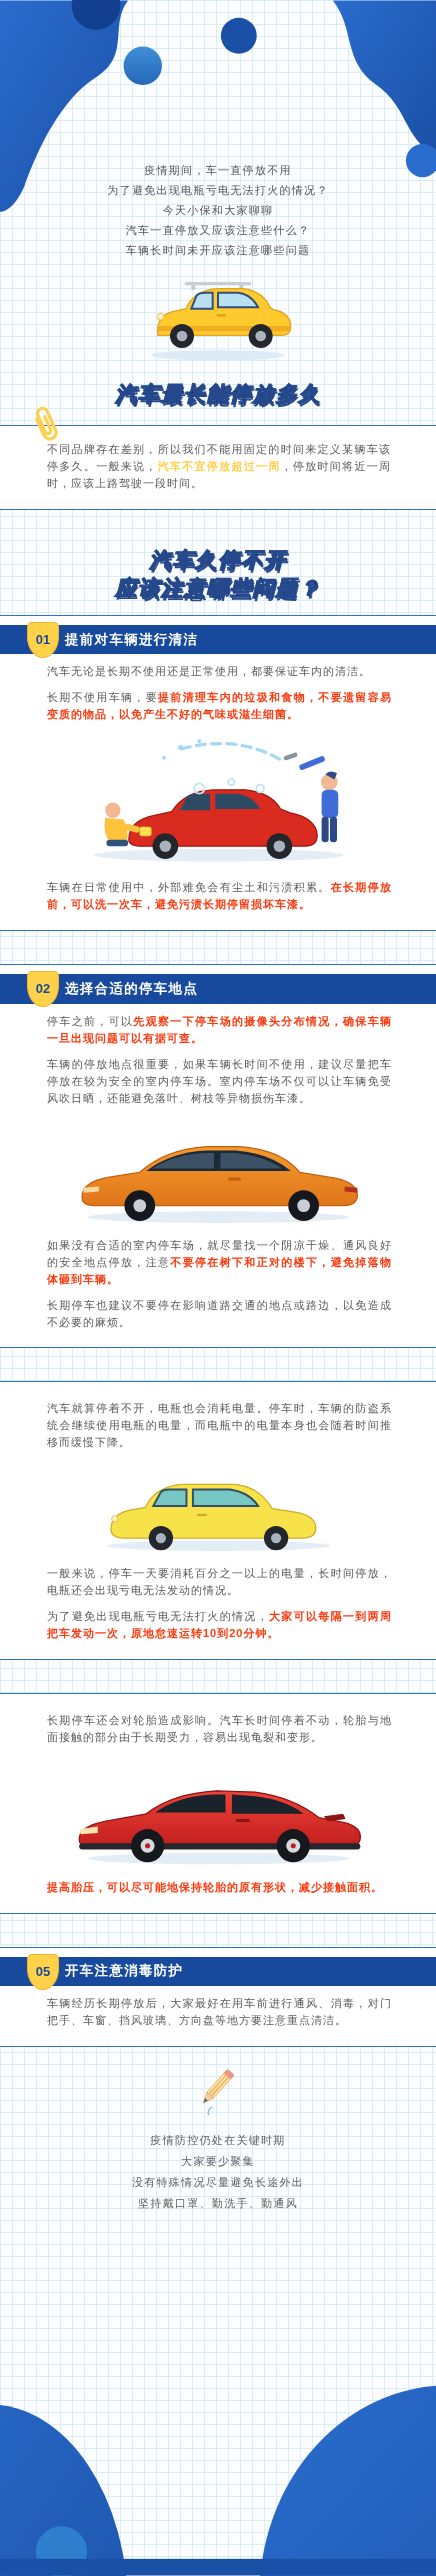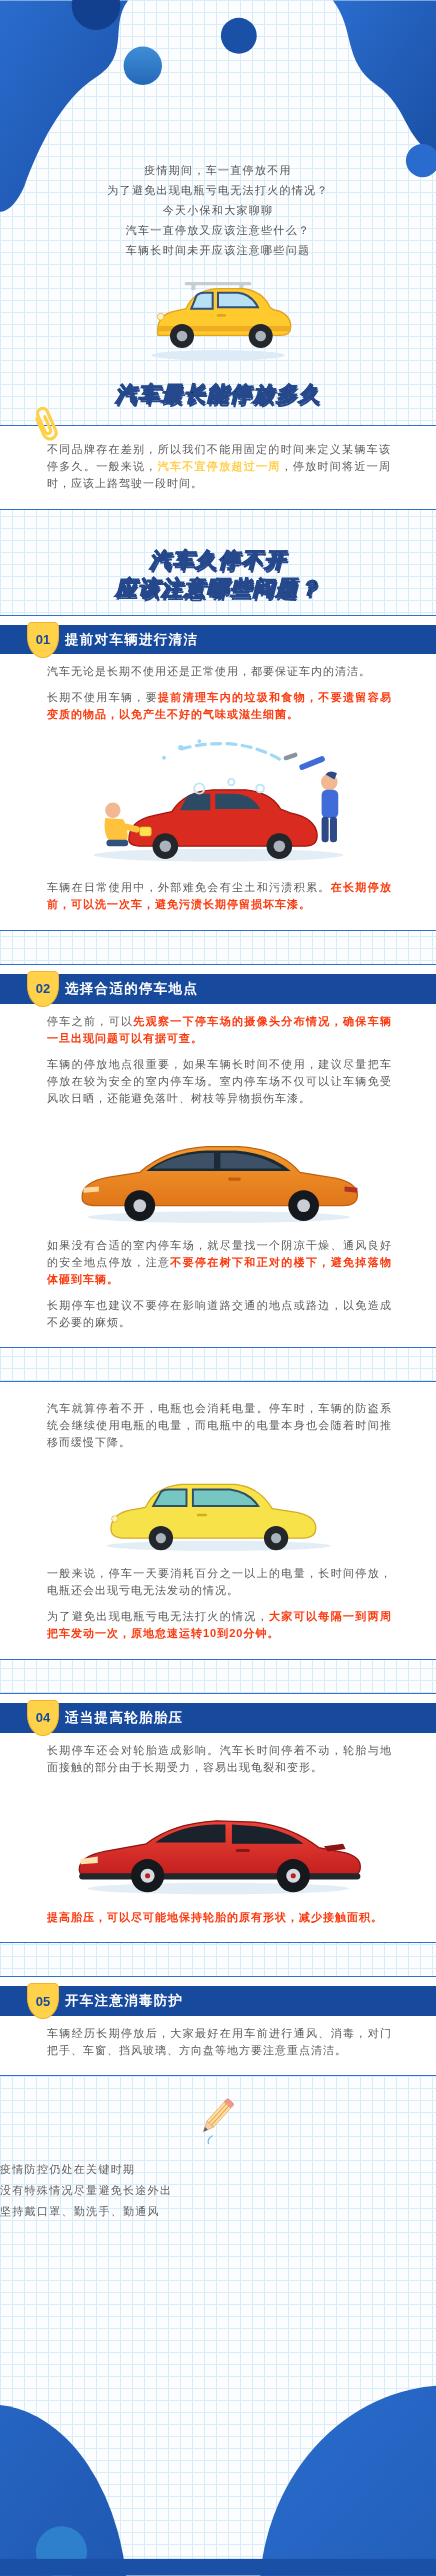--- a/index.html
+++ b/index.html
@@ -54,21 +54,21 @@
   .para{
     margin:9px 44px 0 47px;font-size:11px;line-height:17px;
     color:#5a5a5a;letter-spacing:1px;text-align:justify;
   }
   .run-red{color:#fb3b10;font-weight:700;}
   .run-yellow{color:#ffcf4d;font-weight:700;}
   .illus{display:block;margin:9px auto 0;}
 
   .paperclip{position:absolute;left:31px;top:-22px;transform:rotate(-24deg);}
   .pencil{display:block;margin:19px auto 0;}
-  .outro{margin-top:14px;font-size:11px;line-height:21px;
+  .outro{margin-top:14px;text-align:center;font-size:11px;line-height:21px;
          color:#5f5f5f;letter-spacing:1.3px;}
 </style>
 </head>
 <body>
 
 <svg class="decor" width="436" height="2576" viewBox="0 0 681 4022">
   <defs>
     <linearGradient id="bg1" x1="0" y1="0" x2="1" y2="1">
       <stop offset="0" stop-color="#2a6ccd"></stop>
         <stop offset="1" stop-color="#1a50a5"></stop>
@@ -221,24 +221,20 @@
       <circle cx="48" cy="92" r="5" fill="#fff3c2" stroke="#d3ab25"></circle>
       <rect x="176" y="84" width="16" height="4" rx="2" fill="#d3ab25"></rect>
     </svg>
     <p class="para"><span>一般来说，停车一天要消耗百分之一以上的电量，长时间停放，电瓶还会出现亏电无法发动的情况。</span></p>
     <p class="para"><span>为了避免出现电瓶亏电无法打火的情况，</span><span class="run-red">大家可以每隔一到两周把车发动一次，原地怠速运转10到20分钟。</span></p>
   </div>
 
   <div class="gap"></div>
 
   <div class="card section-card">
-    <div class="sec-bar">
-      <div class="badge">04</div>
-      <div class="sec-title">适当提高轮胎胎压</div>
-    </div>
     <p class="para"><span>长期停车还会对轮胎造成影响。汽车长时间停着不动，轮胎与地面接触的部分由于长期受力，容易出现龟裂和变形。</span></p>
     <svg class="illus" width="301" height="115" viewBox="0 0 470 180">
       <defs>
           <linearGradient id="red" x1="0" y1="0" x2="0" y2="1">
         <stop offset="0" stop-color="#ef4338"></stop>
             <stop offset="1" stop-color="#c01d1d"></stop>
           </linearGradient>
         </defs>
       <ellipse cx="235" cy="162" rx="205" ry="9" fill="#e2edf6"></ellipse>
       <path d="M17 132 Q17 112 57 104 L122 92 Q162 60 232 56 L292 58 Q352 66 392 98 L432 106 Q457 112 457 128 Q457 146 430 146 L42 146 Q17 146 17 132 Z" fill="url(#red)" stroke="#8c1414" stroke-width="2"></path>
@@ -275,18 +271,19 @@
       <line x1="36.5" y1="10" x2="36.5" y2="50" stroke="#e2a25c" stroke-width="1.5"></line>
       <line x1="41.5" y1="10" x2="41.5" y2="50" stroke="#e2a25c" stroke-width="1.5"></line>
       <path d="M32 50 L46 50 L39 66 Z" fill="#f7cfa4" stroke="#e2a25c"></path>
       <path d="M36 59 L42 59 L39 66 Z" fill="#51607a"></path>
     </g>
     <path d="M30 64 q-8 4 -6 12" fill="none" stroke="#7fb6e8" stroke-width="2" stroke-linecap="round"></path>
   </svg>
 
   <div class="outro">
     <div>疫情防控仍处在关键时期</div>
+    <div>大家要少聚集</div>
     <div>没有特殊情况尽量避免长途外出</div>
     <div>坚持戴口罩、勤洗手、勤通风</div>
   </div>
 
 </div>
 
 
 </body></html>

